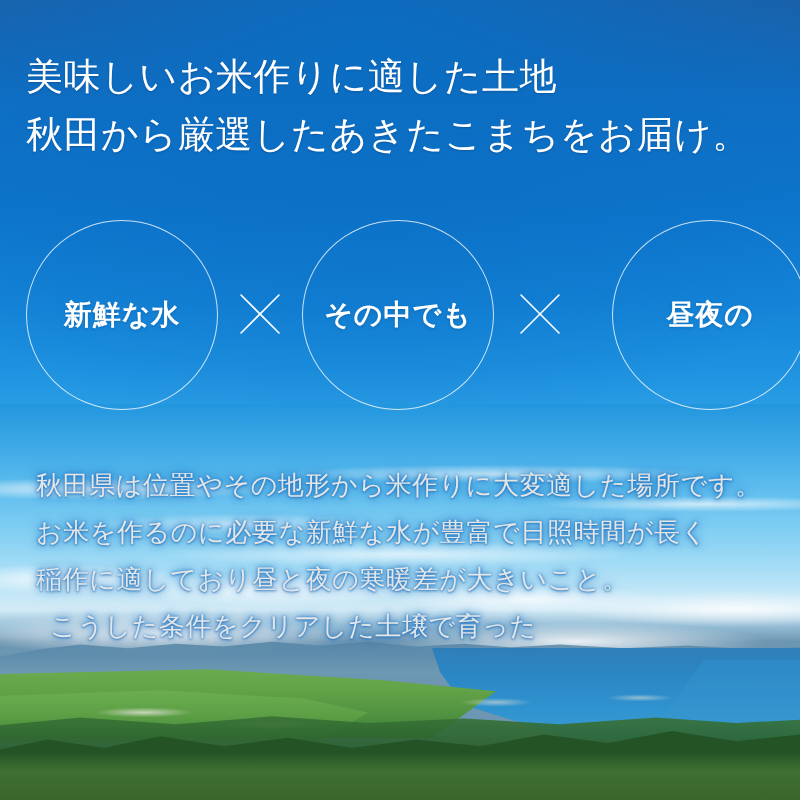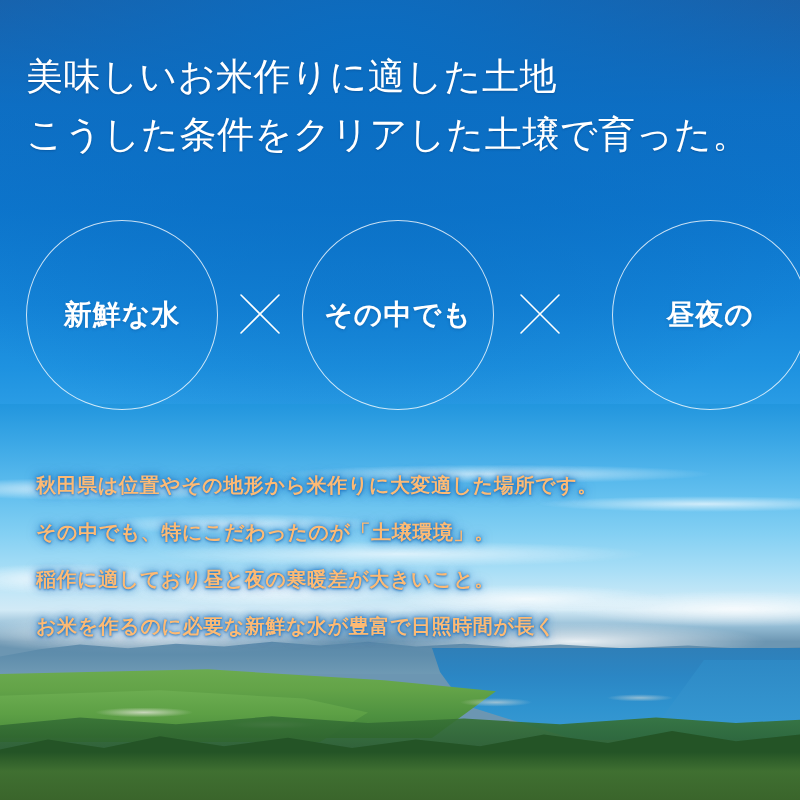--- a/index.html
+++ b/index.html
@@ -165,22 +165,22 @@
   .xsep{
     position:absolute;top:78px;width:44px;height:44px;
   }
   .xsep svg{display:block;}
   #x1{left:238px;}
   #x2{left:518px;}
 
   
   .body-copy{
     position:absolute;left:36px;top:462px;width:764px;
-    color:#fdba74;
-    font-size:20px;line-height:47px;font-weight:700;
+    color:#e5e5e5;
+    font-size:26px;line-height:47px;font-weight:400;
     letter-spacing:.6px;
   }
   .body-copy div{
     white-space:nowrap;
     text-shadow:
       0 0 3px rgba(40,130,205,.95),
       0 0 7px rgba(30,115,195,.85),
       0 0 12px rgba(25,105,185,.6),
       0 1px 2px rgba(20,90,165,.55);
   }
@@ -199,21 +199,21 @@
   <div class="layer sea2"></div>
   <div class="layer fields"></div>
   <div class="layer fields2"></div>
   <div class="layer town"></div>
   <div class="layer forest"></div>
   <div class="layer trees"></div>
   <div class="layer grass"></div>
 
   <div class="headline">
     <div>美味しいお米作りに適した土地</div>
-    <div>こうした条件をクリアした土壌で育った。</div>
+    <div>秋田から厳選したあきたこまちをお届け。</div>
   </div>
 
   <div class="circles">
 
     <div class="circle" id="c1">
       <span class="ctext">新鮮な水</span>
     </div>
 
     <div class="xsep" id="x1">
       <svg width="44" height="44" viewBox="0 0 44 44" aria-hidden="true">
@@ -236,18 +236,18 @@
     <div class="circle" id="c3">
       <span class="ctext">
         <span>昼夜の</span><br>
       </span>
     </div>
 
   </div>
 
   <div class="body-copy">
     <div>秋田県は位置やその地形から米作りに大変適した場所です。</div>
-    <div>その中でも、特にこだわったのが「土壌環境」。</div>
+    <div>お米を作るのに必要な新鮮な水が豊富で日照時間が長く</div>
     <div>稲作に適しており昼と夜の寒暖差が大きいこと。</div>
-    <div>お米を作るのに必要な新鮮な水が豊富で日照時間が長く</div>
+    <div class="indent">こうした条件をクリアした土壌で育った</div>
   </div>
 
 </div>
 
 </body></html>

